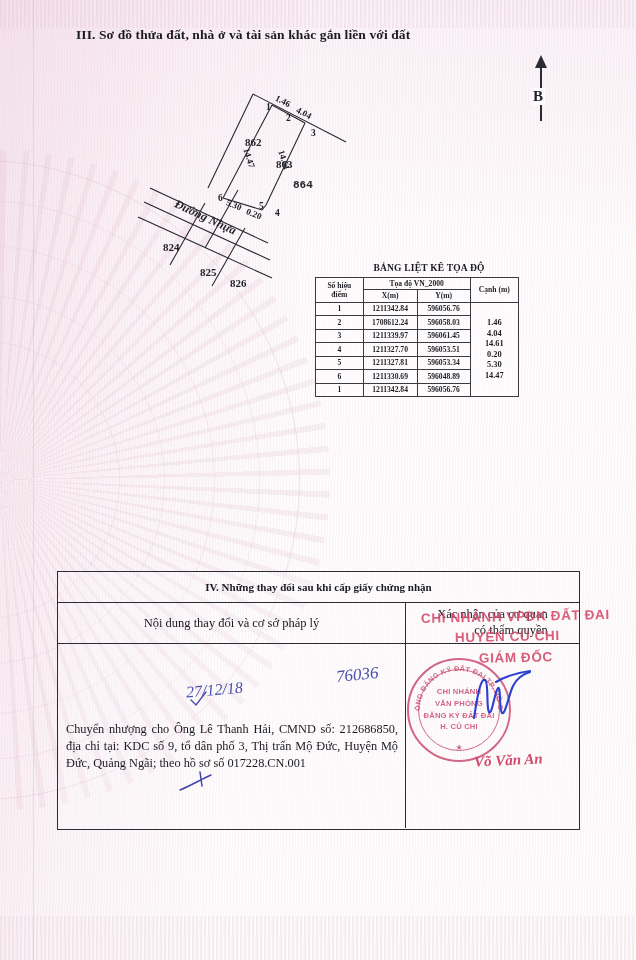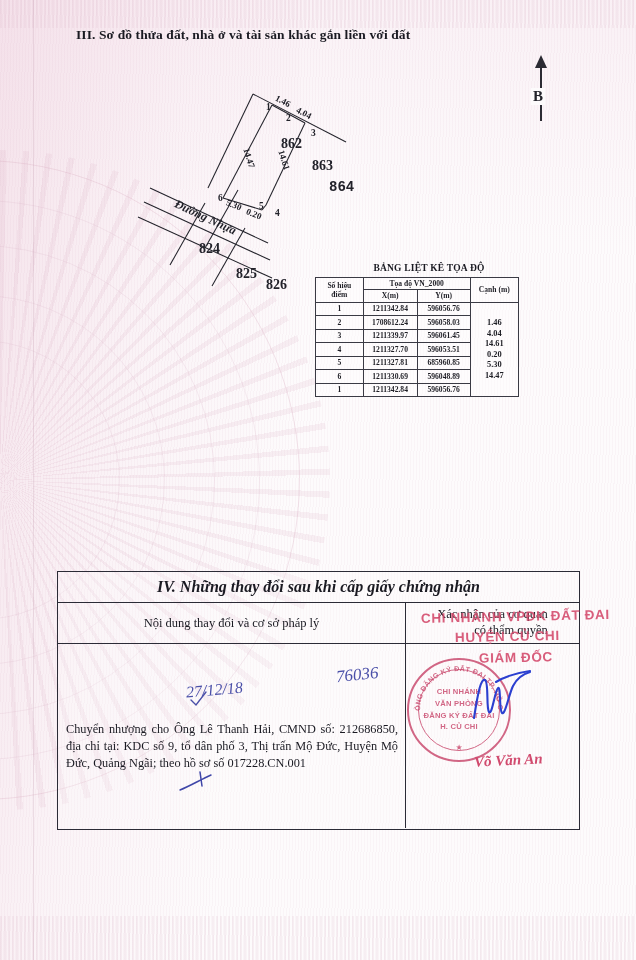--- a/index.html
+++ b/index.html
@@ -86,23 +86,22 @@
     position:absolute; left:3px; top:33px;
     font-weight:bold; font-size:15px; color:#23232b;
     background:#fdfbfc; padding:0 2px;
   }
 
   
   #sketch { position:absolute; left:150px; top:80px; width:260px; height:230px; }
   #sketch svg { position:absolute; left:0; top:0; overflow:visible; }
   .plabel {
     position:absolute;
-    font-weight:bold; font-size:14px; color:#22222a;
-    white-space:nowrap;
-    margin-left:36px;
+    font-weight:bold; font-size:11px; color:#22222a;
+    white-space:nowrap;
   }
   .ptnum {
     position:absolute;
     font-weight:bold; font-size:9.5px; color:#22222a;
     white-space:nowrap;
   }
   .edgelen {
     position:absolute;
     font-weight:bold; font-size:9px; color:#22222a;
     white-space:nowrap;
@@ -143,21 +142,21 @@
     position:absolute; left:57px; top:571px;
     width:523px; height:259px;
     border:1.4px solid #2b2b36;
     background:rgba(255,255,255,0.18);
   }
   #sec4 .row-title {
     height:31px;
     border-bottom:1.1px solid #2b2b36;
     display:flex; align-items:center; justify-content:center;
   }
-  #sec4 .row-title span { font-weight:bold; font-size:16px;font-style:italic; }
+  #sec4 .row-title span { font-weight:bold; font-size:11px; }
   #sec4 .row-sub {
     height:41px;
     border-bottom:1.1px solid #2b2b36;
     display:flex;
   }
   #sec4 .row-body { height:184px; display:flex; }
   .col-left { width:348px; border-right:1.1px solid #2b2b36; position:relative; }
   .col-right { flex:1; position:relative; }
   .sub-left, .sub-right {
     display:flex; align-items:center; justify-content:center;
@@ -367,21 +366,21 @@
           <td class="num">596061.45</td>
         </tr>
         <tr>
           <td>4</td>
           <td class="num">1211327.70</td>
           <td class="num">596053.51</td>
         </tr>
         <tr>
           <td>5</td>
           <td class="num">1211327.81</td>
-          <td class="num">685960.85</td>
+          <td class="num">596053.34</td>
         </tr>
         <tr>
           <td>6</td>
           <td class="num">1211330.69</td>
           <td class="num">596048.89</td>
         </tr>
         <tr>
           <td>1</td>
           <td class="num">1211342.84</td>
           <td class="num">596056.76</td>

